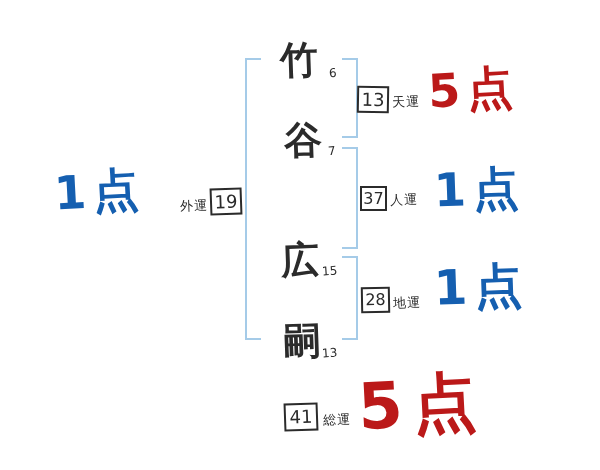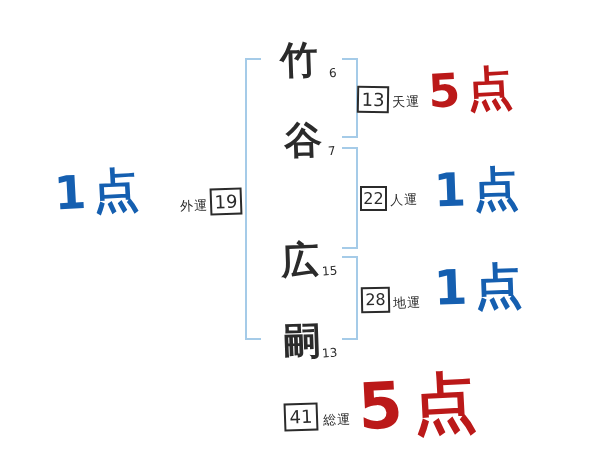--- a/index.html
+++ b/index.html
@@ -119,21 +119,21 @@
   <div class="kanji kanji-3">広</div>
   <div class="strokes strokes-3">15</div>
 
   <div class="kanji kanji-4">嗣</div>
   <div class="strokes strokes-4">13</div>
 
   <div class="fbox fbox-ten">13</div>
   <div class="flabel flabel-ten">天運</div>
   <div class="score score-red score-ten">5点</div>
 
-  <div class="fbox fbox-jin">22</div>
+  <div class="fbox fbox-jin">37</div>
   <div class="flabel flabel-jin">人運</div>
   <div class="score score-blue score-jin">1点</div>
 
   <div class="fbox fbox-chi">28</div>
   <div class="flabel flabel-chi">地運</div>
   <div class="score score-blue score-chi">1点</div>
 
   <div class="flabel flabel-gai">外運</div>
   <div class="fbox fbox-gai">19</div>
   <div class="score score-blue score-gai">1点</div>

